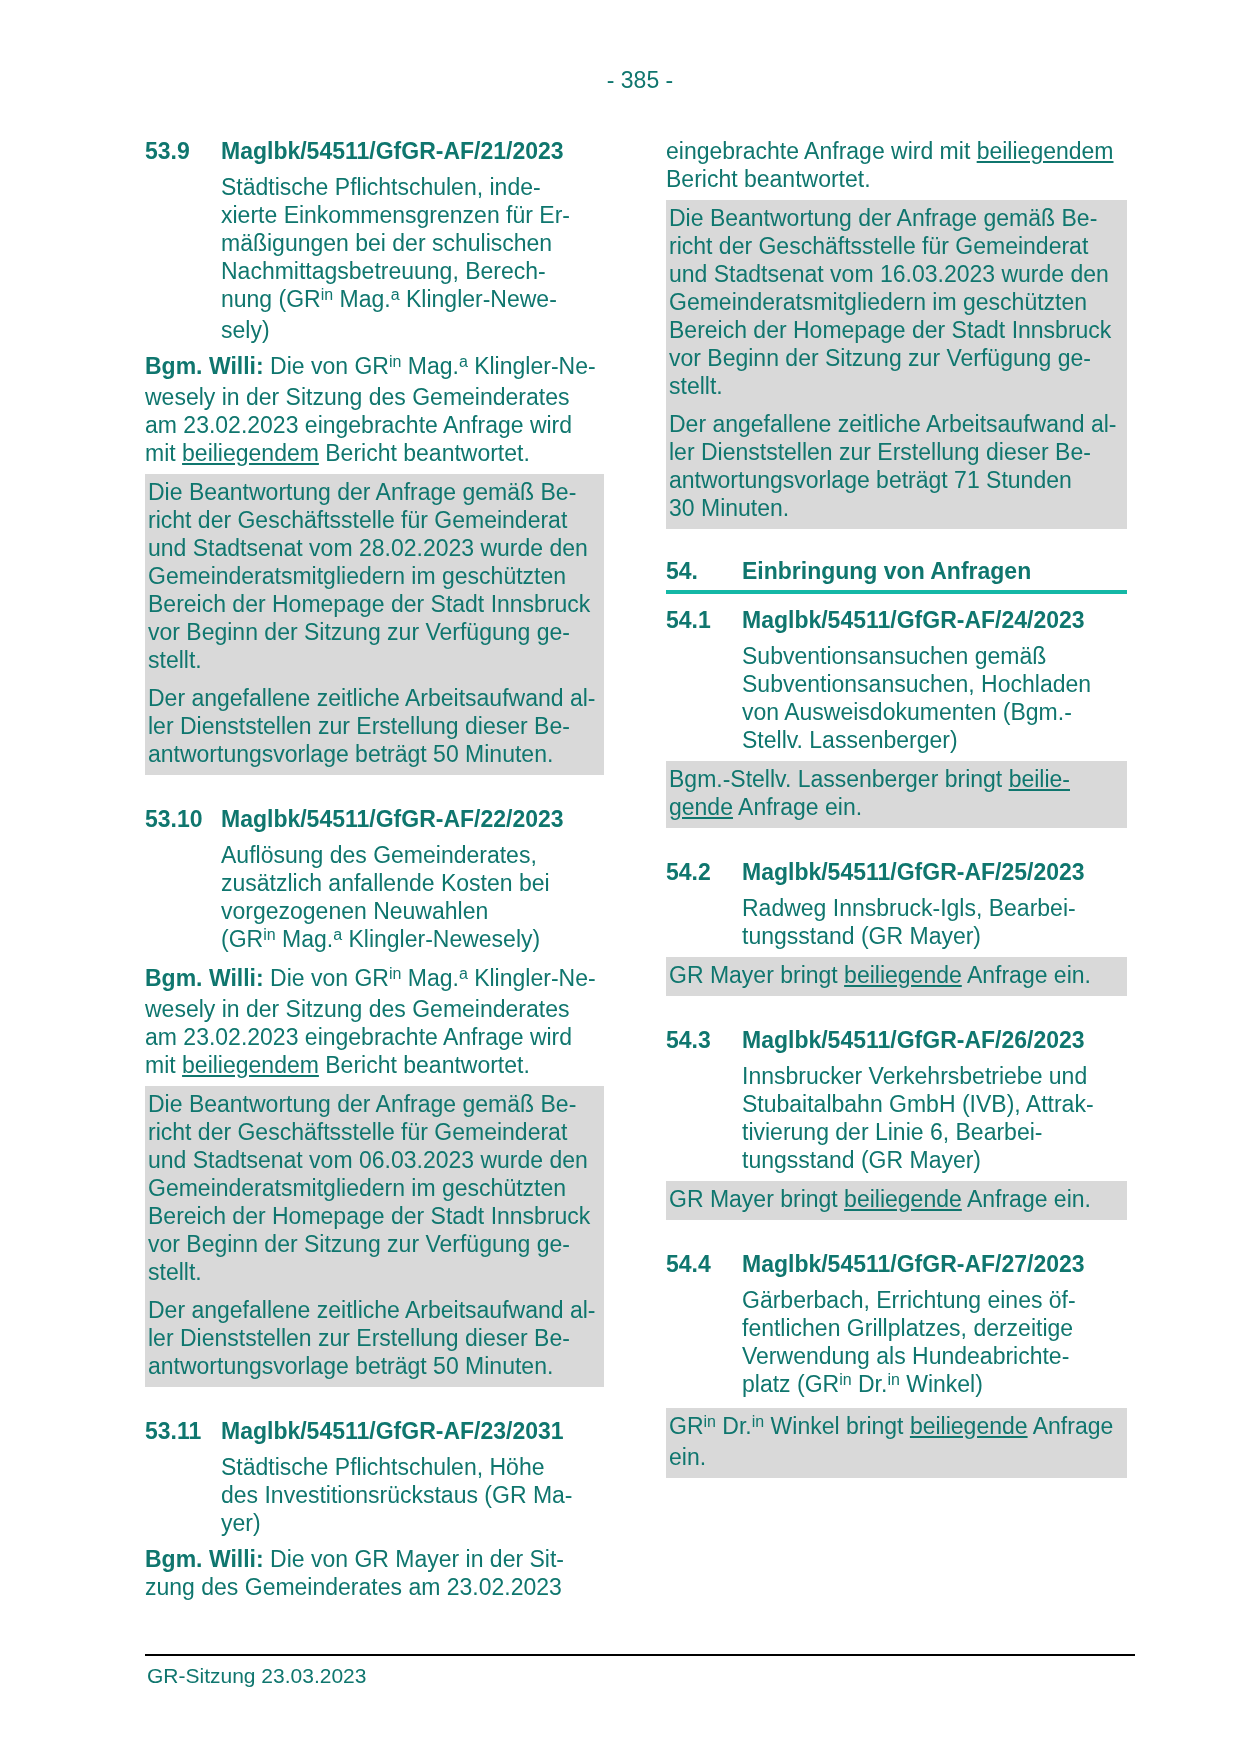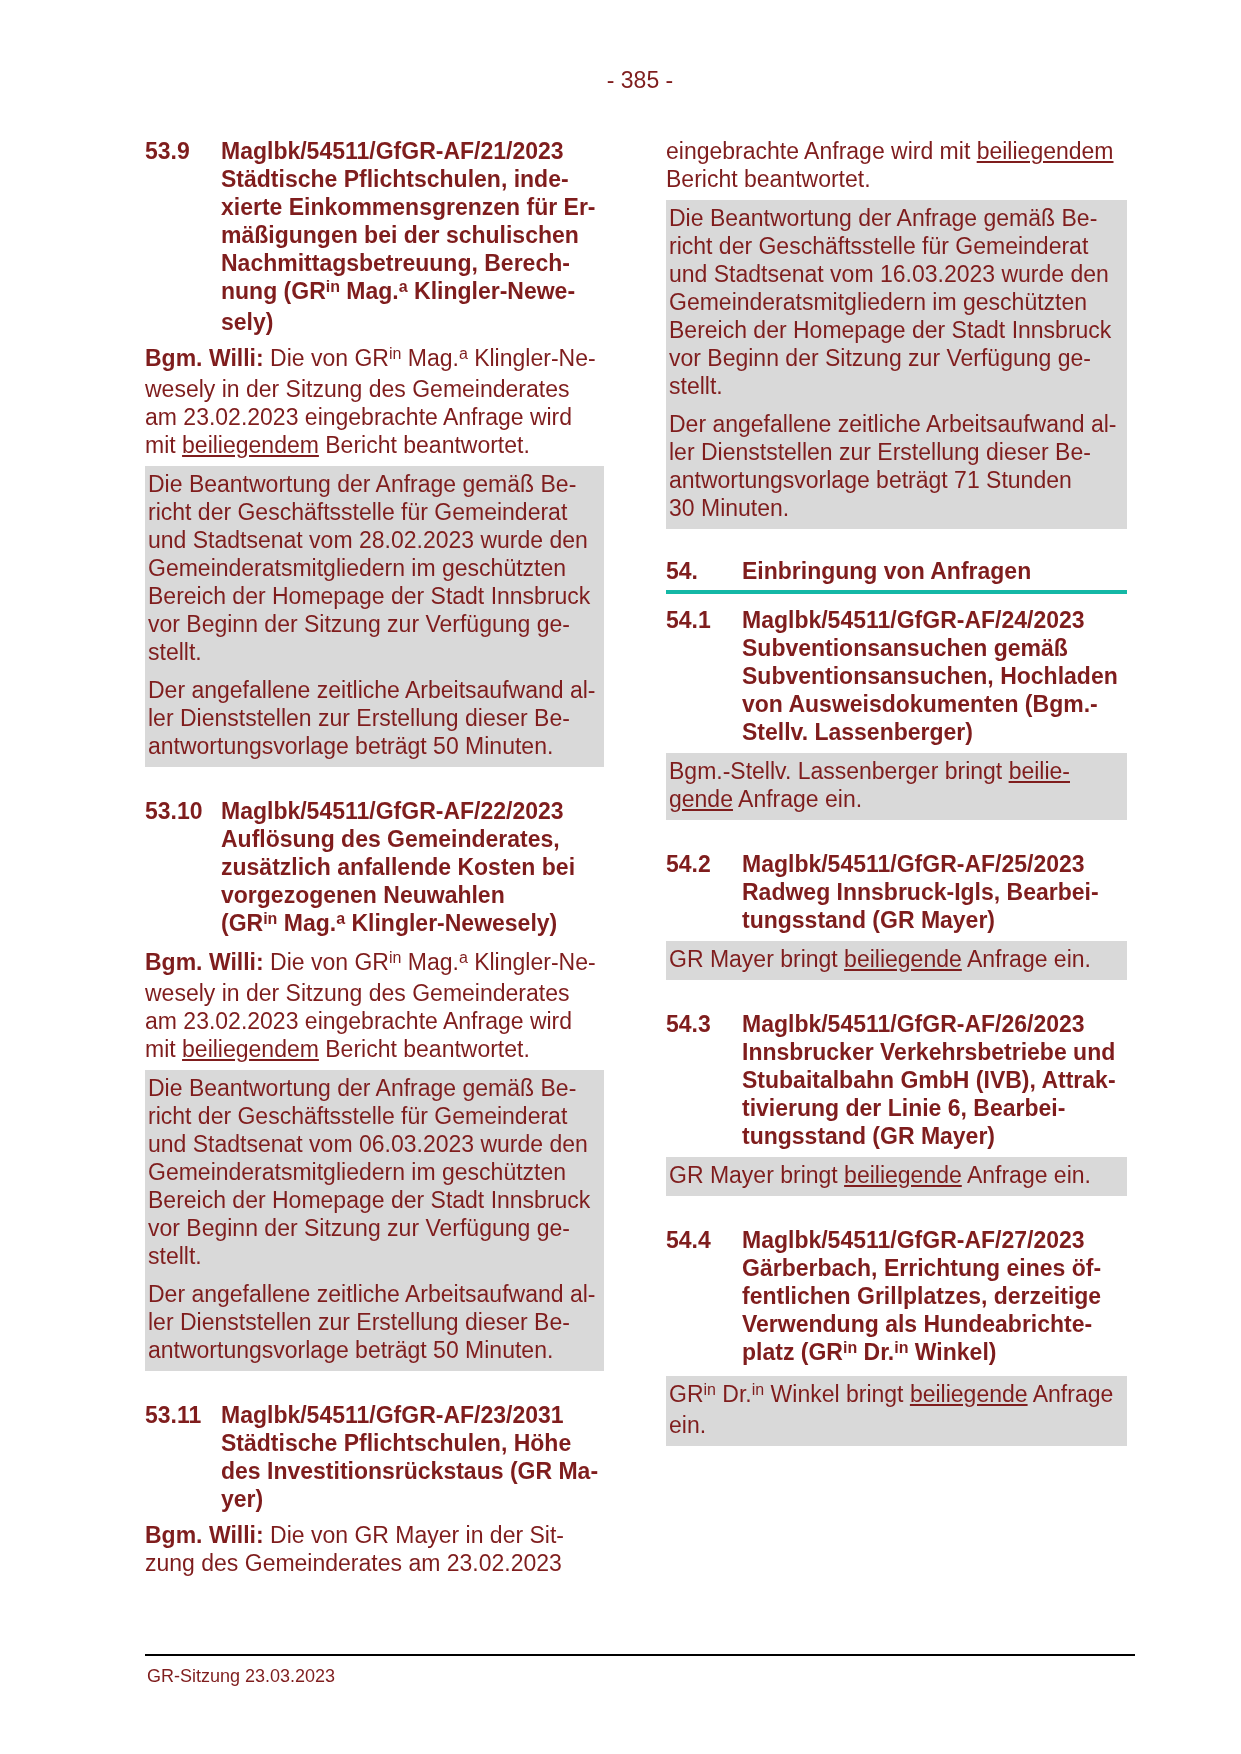--- a/index.html
+++ b/index.html
@@ -4,21 +4,21 @@
 <style>
   html,body { margin:0; padding:0; background:#888; }
   .page {
     position:relative;
     width:1241px; height:1754px;
     margin:0 auto;
     background:#ffffff;
     font-family:"Liberation Sans", sans-serif;
     font-size:23px;
     line-height:28px;
-    color:#7f1d1d;
+    color:#0f766e;
     overflow:hidden;
   }
   .page-number {
     position:absolute;
     top:66px; left:145px; width:990px;
     text-align:center;
   }
   .col { position:absolute; top:137px; }
   #col-left  { left:145px; width:459px; }
   #col-right { left:666px; width:461px; }
@@ -26,40 +26,40 @@
   .item-header { display:flex; font-weight:bold; margin-top:30px; }
   .item-header .num { flex:0 0 76px; }
   .section-header {
     display:flex; font-weight:bold; margin-top:28px;
     border-bottom:4px solid #14b8a6; padding-bottom:5px;
   }
   .section-header .num { flex:0 0 76px; }
   .section-header + .item-header { margin-top:12px; }
   .col > :first-child { margin-top:0; }
 
-  .item-title { margin-left:76px; font-weight:bold; }
+  .item-title { margin-left:76px; font-weight:normal; margin-top:8px; }
   .para { margin-top:8px; }
   .answer {
     background:var(--hl, #d9d9d9);
     margin-top:7px;
     padding:4px 4px 7px 3px;
   }
   .answer .apara + .apara { margin-top:10px; }
 
   .b { font-weight:bold; }
   .ul { text-decoration:underline; }
   .sup { font-size:16px; position:relative; top:-7px; }
 
   .footer-rule {
     position:absolute; left:145px; top:1654px; width:990px;
     border-top:2px solid #000; height:0;
   }
   .footer-text {
     position:absolute; left:147px; top:1663px;
-    font-size:18px; line-height:26px;
+    font-size:21px; line-height:26px;
   }
 </style>
 </head>
 <body>
 
 <div class="page" style="--hl: #d9d9d9;">
   <div class="page-number">- 385 -</div>
 
   <div class="col" id="col-left">
       <div class="item-header">

